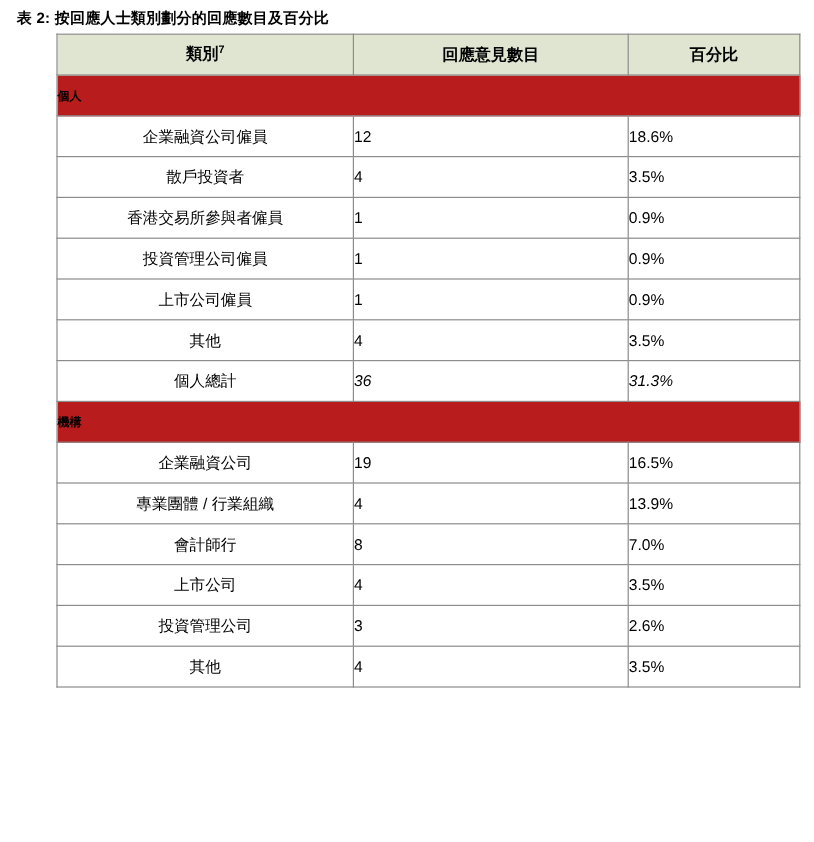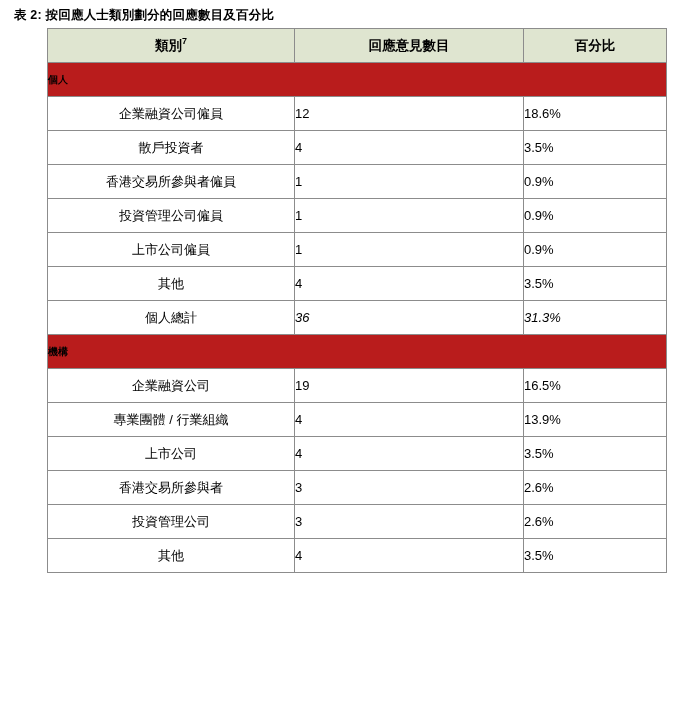--- a/index.html
+++ b/index.html
@@ -156,28 +156,28 @@
           <td class="label">企業融資公司</td>
           <td class="num">19</td>
           <td class="pct">16.5%</td>
         </tr>
         <tr>
           <td class="label">專業團體 / 行業組織</td>
           <td class="num">4</td>
           <td class="pct">13.9%</td>
         </tr>
         <tr>
+          <td class="label">會計師行</td>
+          <td class="num">8</td>
+          <td class="pct">7.0%</td>
+        </tr>
+        <tr>
           <td class="label">上市公司</td>
           <td class="num">4</td>
           <td class="pct">3.5%</td>
-        </tr>
-        <tr>
-          <td class="label">香港交易所參與者</td>
-          <td class="num">3</td>
-          <td class="pct">2.6%</td>
         </tr>
         <tr>
           <td class="label">投資管理公司</td>
           <td class="num">3</td>
           <td class="pct">2.6%</td>
         </tr>
         <tr>
           <td class="label">其他</td>
           <td class="num">4</td>
           <td class="pct">3.5%</td>

